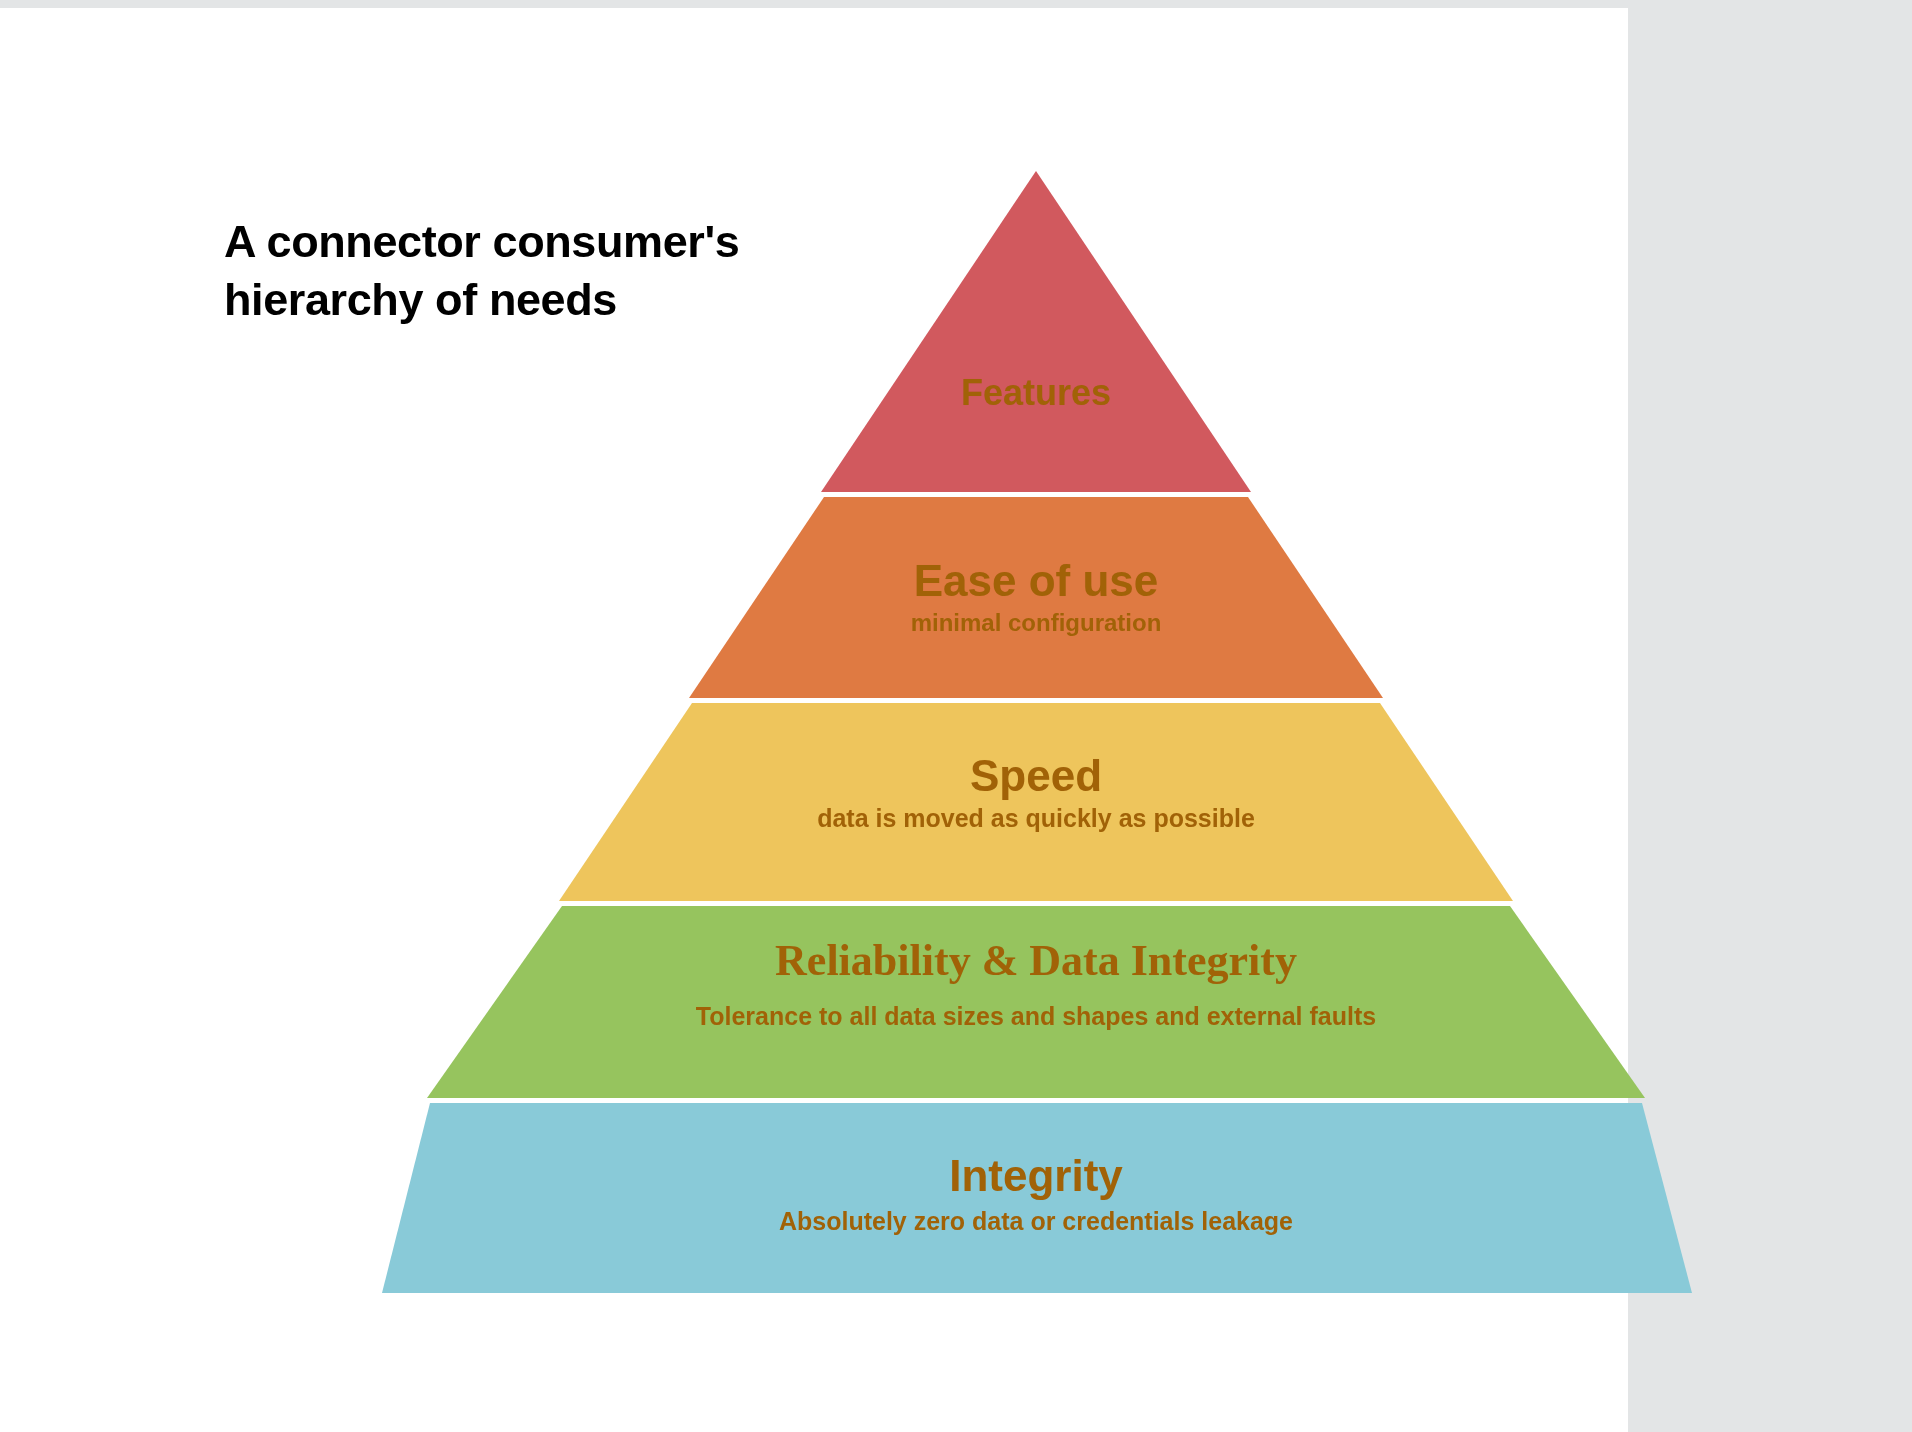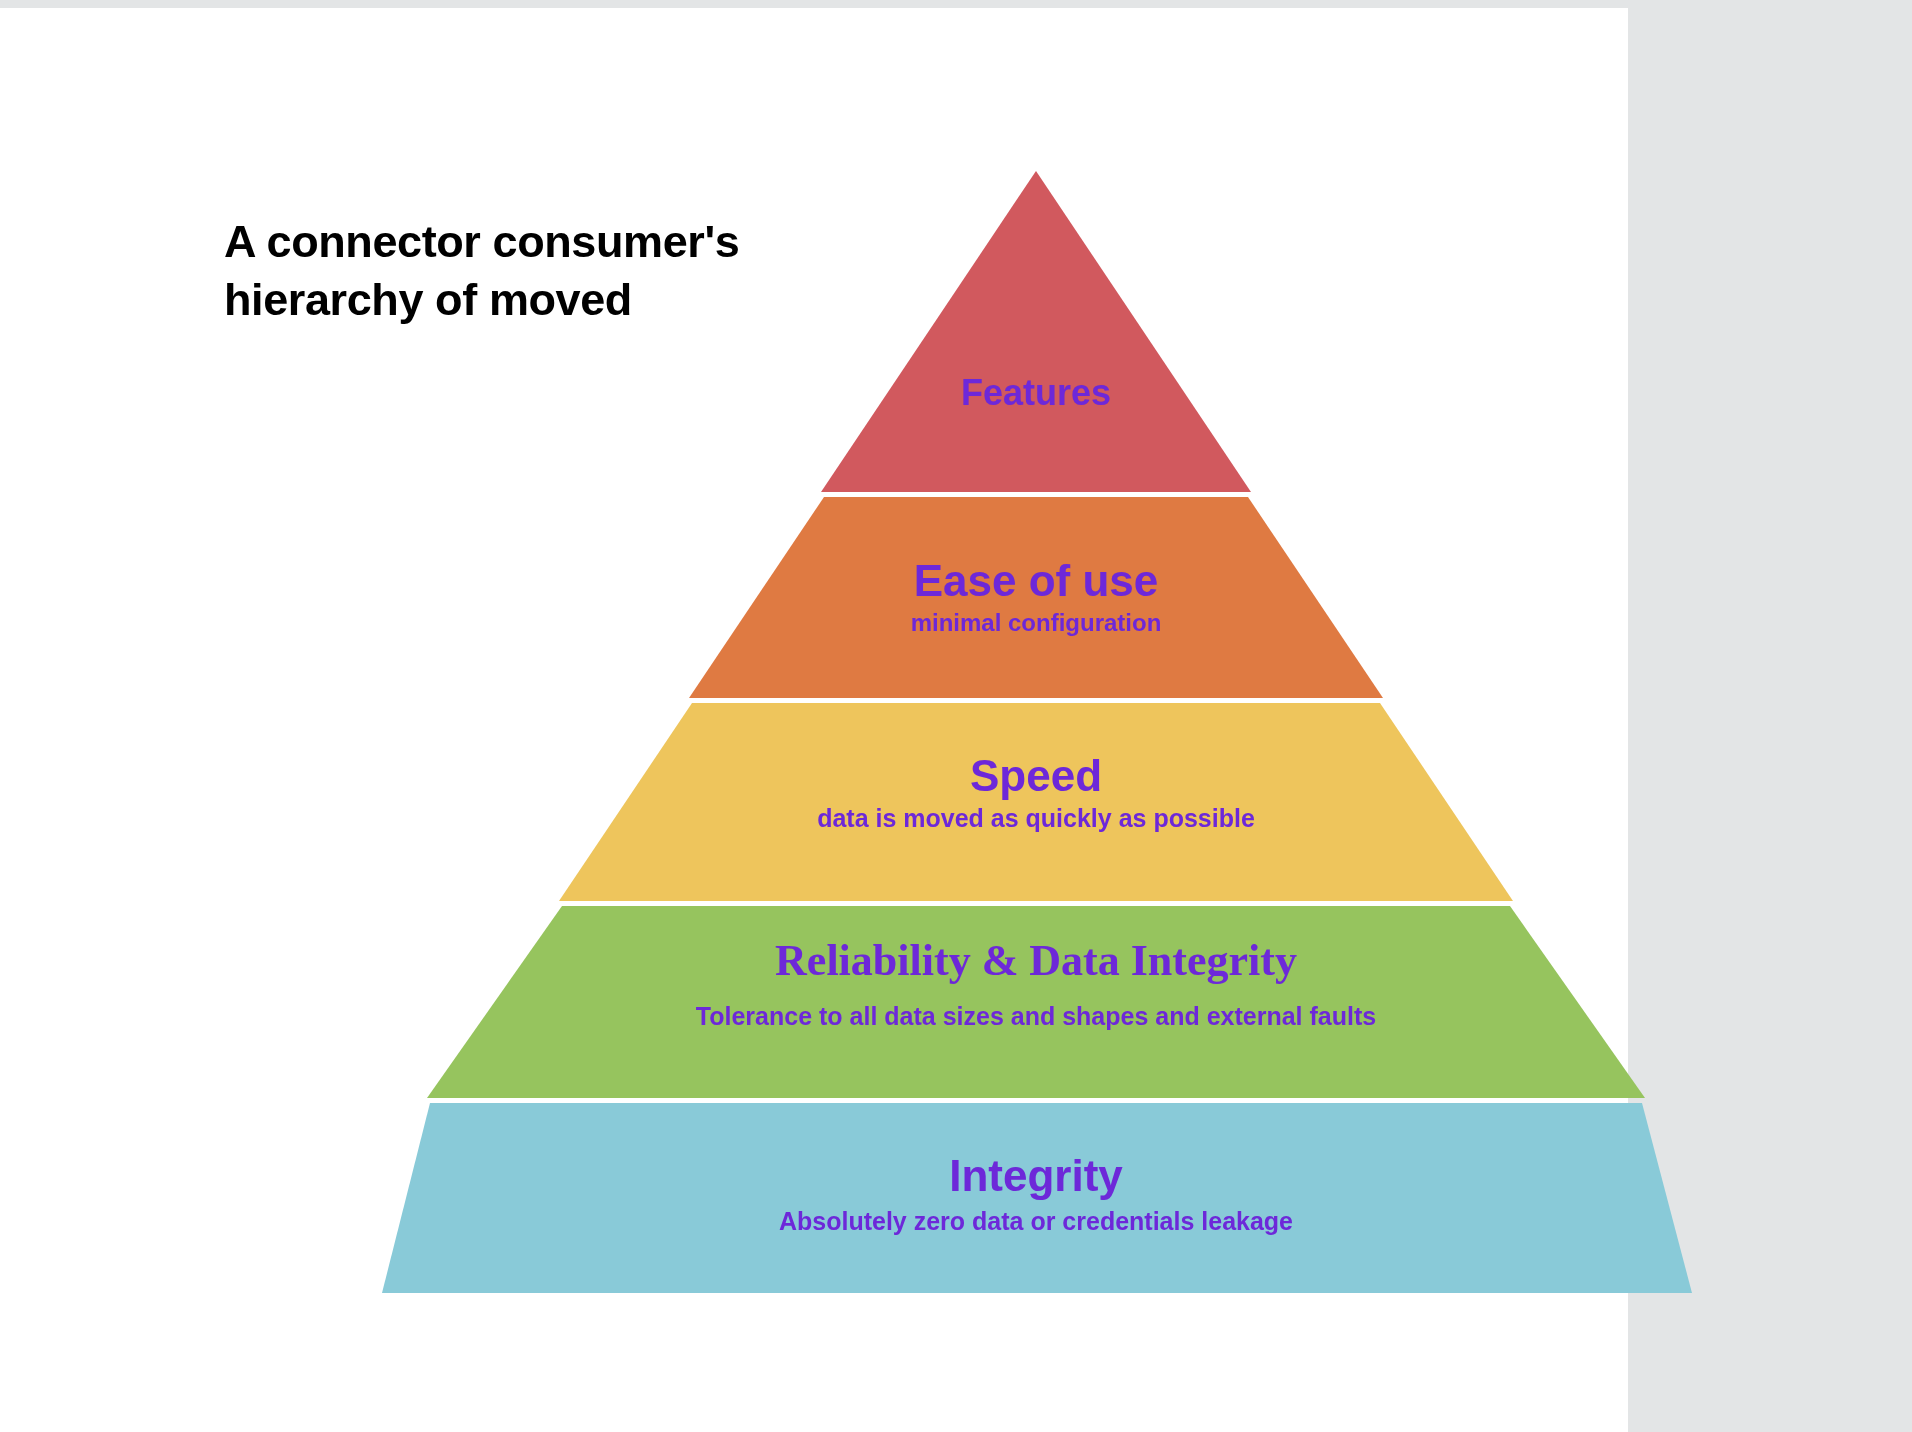--- a/index.html
+++ b/index.html
@@ -50,21 +50,21 @@
   #pyramid svg {
     display: block;
     width: 1912px;
     height: 1424px;
   }
 
   
   .tier-label {
     position: absolute;
     text-align: center;
-    color: #6d28d9;
+    color: #a16207;
     pointer-events: none;
   }
   .tier-title {
     font-weight: bold;
     line-height: 1.05;
     text-shadow: 0 0 1px rgba(0,0,0,0.05);
   }
   .tier-sub {
     font-weight: bold;
     line-height: 1.18;
@@ -104,21 +104,21 @@
   #label-security .tier-title { font-size: 44px; }
   #label-security .tier-sub { font-size: 25px; margin-top: 8px; }
 </style>
 </head>
 <body style="background: rgb(227, 229, 230);">
 
 <div id="canvas" style="background: rgb(255, 255, 255);">
 
   <div id="title-block">
     <div class="title-line">A connector consumer's</div>
-    <div class="title-line">hierarchy of moved</div>
+    <div class="title-line">hierarchy of needs</div>
   </div>
 
   <div id="pyramid">
     <svg viewBox="0 0 1912 1424" xmlns="http://www.w3.org/2000/svg">
 
       <polygon id="shape-tier-1" points="1036,163 1251,484 821,484" fill="#d1595e"></polygon>
 
       <polygon id="shape-tier-2" points="824,489 1248,489 1383,690 689,690" fill="#df7a42"></polygon>
 
       <polygon id="shape-tier-3" points="692,695 1380,695 1513,893 559,893" fill="#eec55c"></polygon>

